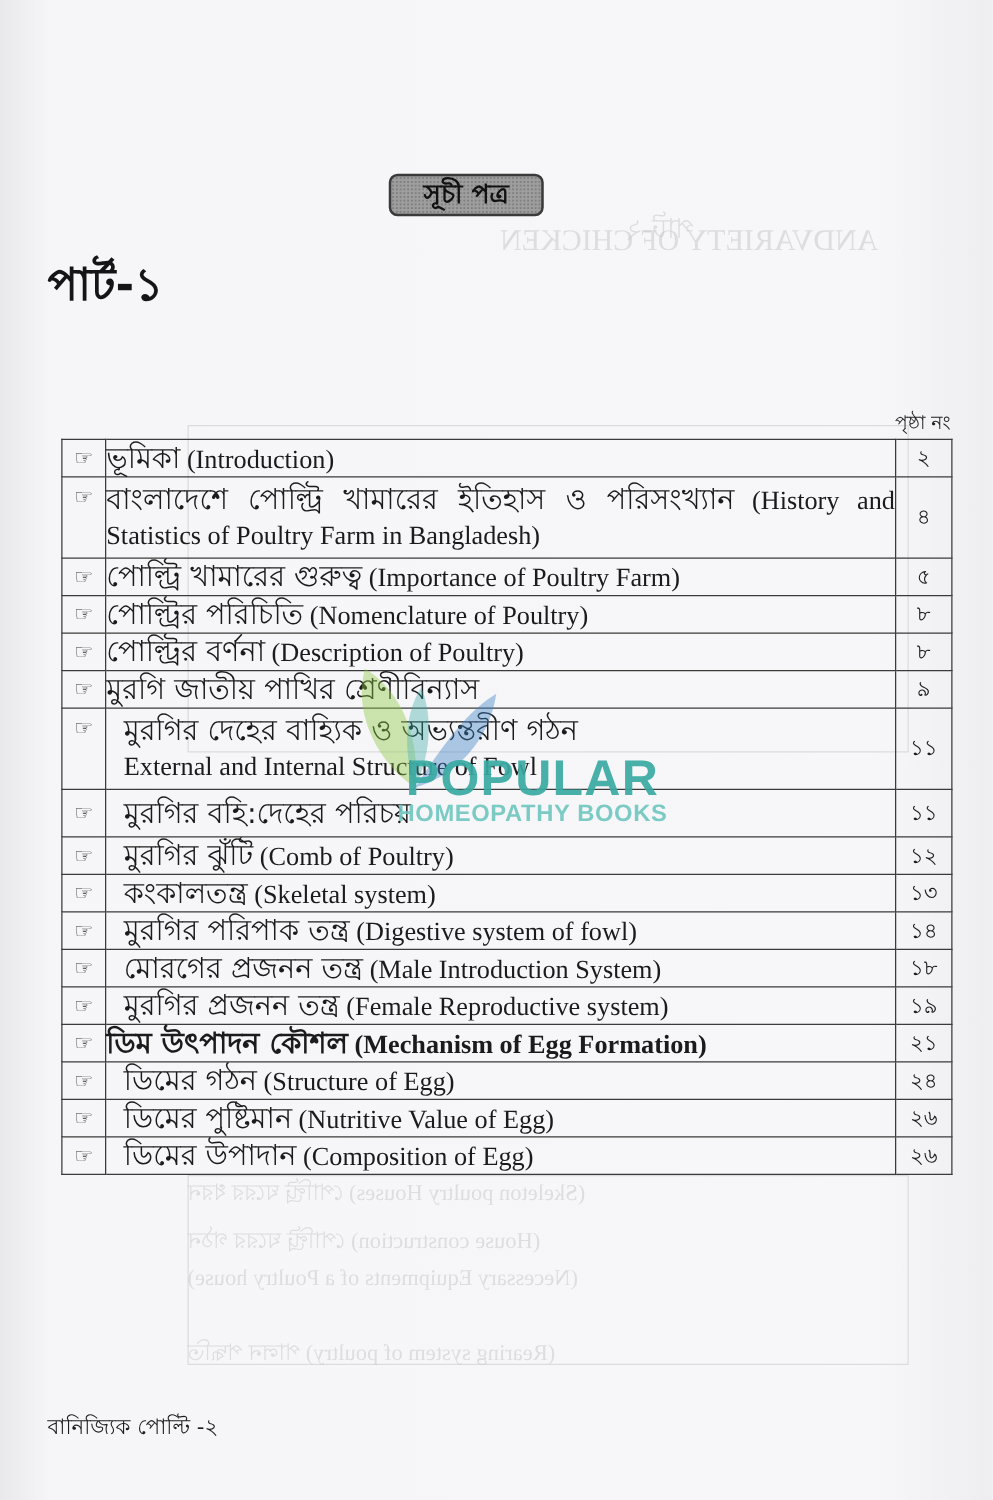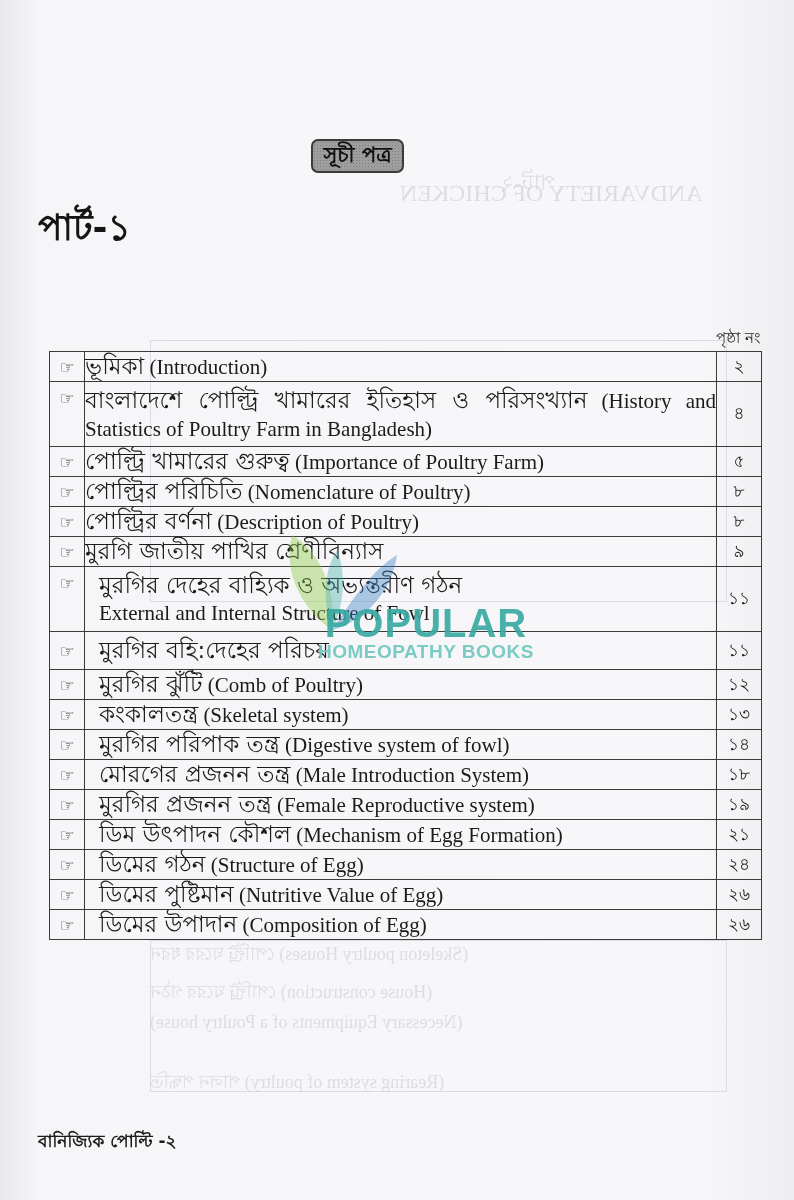--- a/index.html
+++ b/index.html
@@ -16,21 +16,21 @@
     }
     
     .ghost {
       position: absolute; color: #c9c9cd; opacity: 0.55;
       transform: scaleX(-1); white-space: nowrap;
       font-family: "Liberation Serif", serif;
     }
     .ghost-box { position: absolute; border: 1px solid #dcdce0; }
 
     .badge {
-      position: absolute; left: 311px; top: 139px; width: 93px; height: 34px;
+      position: absolute; left: 311px; top: 139px; width: 124px; height: 34px;
       background: #9e9e9e; border: 2px solid #3a3a3a; border-radius: 7px;
       box-sizing: border-box; display: flex; align-items: center; justify-content: center;
       background-image: radial-gradient(#7f7f7f 0.6px, transparent 0.7px);
       background-size: 3px 3px;
     }
     .badge span { font-family: "DejaVu Sans", sans-serif; font-size: 21px; font-weight: bold; color: #111; }
 
     .part-title {
       position: absolute; left: 38px; top: 200px;
       font-family: "DejaVu Sans", sans-serif; font-weight: bold; font-size: 36px; color: #151515;
@@ -60,21 +60,21 @@
     .watermark {
       position: absolute; left: 318px; top: 604px; pointer-events: none;
       text-align: center; font-family: "Liberation Sans", sans-serif;
     }
     .wm-main { font-size: 40px; font-weight: bold; color: #3aaaa3; letter-spacing: 1px; line-height: 38px; opacity: 0.92; }
     .wm-sub { font-size: 19px; font-weight: bold; color: #6ec7bf; letter-spacing: 0.5px; line-height: 20px; opacity: 0.9; }
     .wm-leaf { position: absolute; left: 262px; top: 530px; opacity: 0.75; pointer-events: none; }
 
     .footer {
       position: absolute; left: 38px; top: 1128px;
-      font-family: "DejaVu Sans", sans-serif; font-size: 17px; font-weight: bold; color: #1c1c1c; text-align: center;
+      font-family: "DejaVu Sans", sans-serif; font-size: 17px; font-weight: normal; color: #1c1c1c; text-align: center;
     }
   </style>
 </head>
 <body>
 
 <div class="page">
 
   <div class="ghost" style="left:500px;top:165px;font-size:22px;">পাট-২</div>
   <div class="ghost" style="left:400px;top:180px;font-size:24px;">ANDVARIETY OF CHICKEN</div>
   <div class="ghost-box" style="left:150px;top:340px;width:575px;height:260px;"></div>
@@ -158,21 +158,21 @@
         <td class="tx" style="padding-left:14px;"><span class="bn">মোরগের প্রজনন তন্ত্র</span> <span>(Male Introduction System)</span></td>
         <td class="pg">১৮</td>
       </tr>
       <tr class="h1">
         <td class="ic">☞</td>
         <td class="tx" style="padding-left:14px;"><span class="bn">মুরগির প্রজনন তন্ত্র</span> <span>(Female Reproductive system)</span></td>
         <td class="pg">১৯</td>
       </tr>
       <tr class="h1">
         <td class="ic">☞</td>
-        <td class="tx" style="padding-left:14px;"><span class="bn">ডিম উৎপাদন কৌশল</span> <span>(Mechanism of Egg Formation)</span></td>
+        <td class="tx" style="font-weight:bold;"><span class="bn">ডিম উৎপাদন কৌশল</span> <span>(Mechanism of Egg Formation)</span></td>
         <td class="pg">২১</td>
       </tr>
       <tr class="h1">
         <td class="ic">☞</td>
         <td class="tx" style="padding-left:14px;"><span class="bn">ডিমের গঠন</span> <span>(Structure of Egg)</span></td>
         <td class="pg">২৪</td>
       </tr>
       <tr class="h1">
         <td class="ic">☞</td>
         <td class="tx" style="padding-left:14px;"><span class="bn">ডিমের পুষ্টিমান</span> <span>(Nutritive Value of Egg)</span></td>

